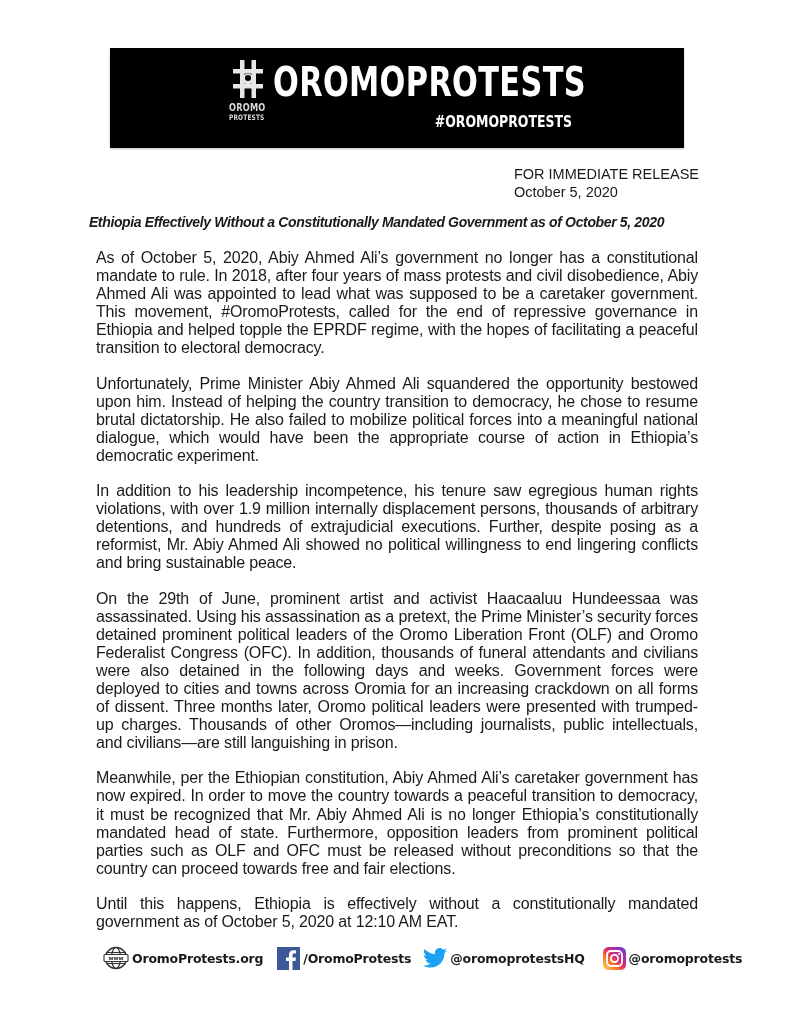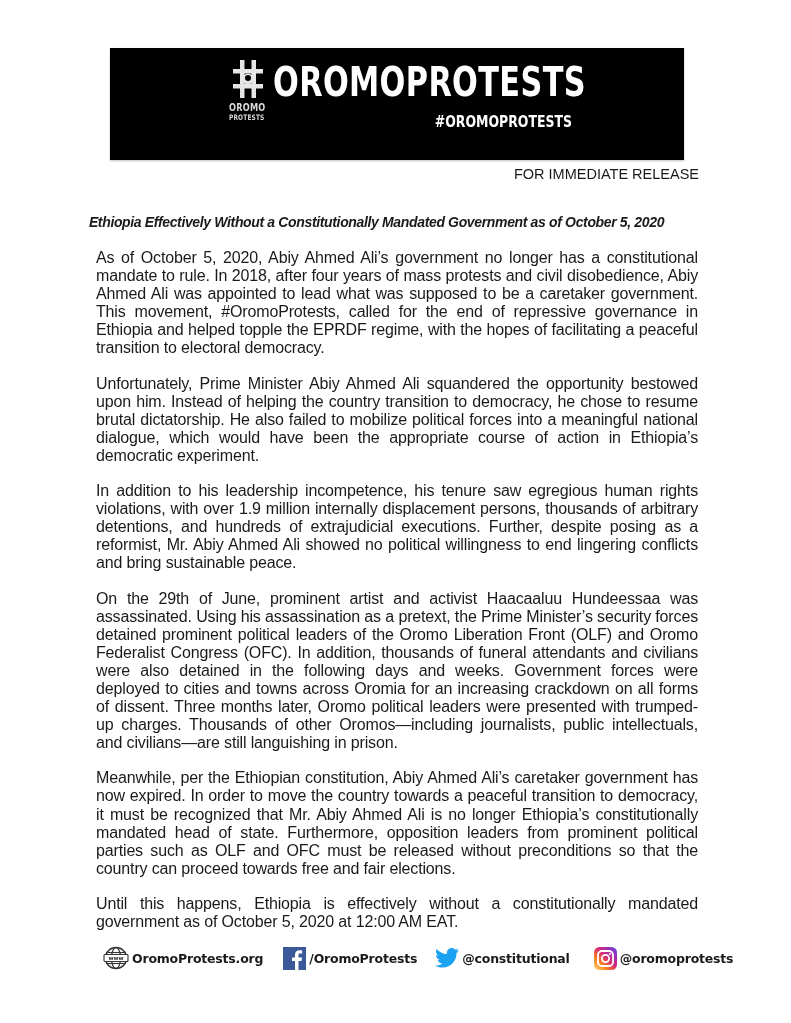--- a/index.html
+++ b/index.html
@@ -13,21 +13,21 @@
     position: relative;
     overflow: hidden;
     font-family: "Liberation Sans", "DejaVu Sans", sans-serif;
     color: #1a1a1a;
   }
   .banner {
     position: absolute;
     left: 110px;
     top: 48px;
     width: 574px;
-    height: 112px;
+    height: 100px;
     background: #000000;
     box-shadow: 0 1px 2px rgba(0,0,0,0.25);
   }
   .logo-mark {
     position: absolute;
     left: 123px;
     top: 12px;
     width: 30px;
     height: 38px;
   }
@@ -109,21 +109,21 @@
     color: #1a1a1a;
   }
 
   .footer {
     position: absolute;
     left: 103px;
     top: 945px;
     height: 26px;
     display: flex;
     align-items: center;
-    gap: 6px;
+    gap: 0;
     font-family: "DejaVu Sans", sans-serif;
     font-weight: bold;
     font-size: 12.5px;
     color: #1a1a1a;
     white-space: nowrap;
   }
   .footer-item {
     display: flex;
     align-items: center;
     margin-right: 10px;
@@ -146,31 +146,32 @@
   <div class="logo-sub">
     <span class="l1">OROMO</span>
     <span class="l2">PROTESTS</span>
   </div>
   <div class="banner-title">OROMOPROTESTS</div>
   <div class="banner-hashtag">#OROMOPROTESTS</div>
 </div>
 
 <div class="release-block">
   <div>FOR IMMEDIATE RELEASE</div>
+  <div>October 5, 2020</div>
 </div>
 
 <div class="headline">Ethiopia Effectively Without a Constitutionally Mandated Government as of October 5, 2020</div>
 
 <div class="body-text">
   <p>As of October 5, 2020, Abiy Ahmed Ali’s government no longer has a constitutional mandate to rule. In 2018, after four years of mass protests and civil disobedience, Abiy Ahmed Ali was appointed to lead what was supposed to be a caretaker government. This movement, #OromoProtests, called for the end of repressive governance in Ethiopia and helped topple the EPRDF regime, with the hopes of facilitating a peaceful transition to electoral democracy.</p>
   <p>Unfortunately, Prime Minister Abiy Ahmed Ali squandered the opportunity bestowed upon him. Instead of helping the country transition to democracy, he chose to resume brutal dictatorship. He also failed to mobilize political forces into a meaningful national dialogue, which would have been the appropriate course of action in Ethiopia’s democratic experiment.</p>
   <p>In addition to his leadership incompetence, his tenure saw egregious human rights violations, with over 1.9 million internally displacement persons, thousands of arbitrary detentions, and hundreds of extrajudicial executions.  Further, despite posing as a reformist, Mr. Abiy Ahmed Ali showed no political willingness to end lingering conflicts and bring sustainable peace.</p>
   <p>On the 29th of June, prominent artist and activist Haacaaluu Hundeessaa was assassinated. Using his assassination as a pretext, the Prime Minister’s security forces detained prominent political leaders of the Oromo Liberation Front (OLF) and Oromo Federalist Congress (OFC). In addition, thousands of funeral attendants and civilians were also detained in the following days and weeks. Government forces were deployed to cities and towns across Oromia for an increasing crackdown on all forms of dissent. Three months later, Oromo political leaders were presented with trumped-up charges. Thousands of other Oromos—including journalists, public intellectuals, and civilians—are still languishing in prison.</p>
   <p>Meanwhile, per the Ethiopian constitution, Abiy Ahmed Ali’s caretaker government has now expired. In order to move the country towards a peaceful transition to democracy, it must be recognized that Mr. Abiy Ahmed Ali is no longer Ethiopia’s constitutionally mandated head of state. Furthermore, opposition leaders from prominent political parties such as OLF and OFC must be released without preconditions so that the country can proceed towards free and fair elections.</p>
-  <p>Until this happens, Ethiopia is effectively without a constitutionally mandated government as of October 5, 2020 at 12:00 AM EAT.</p>
+  <p>Until this happens, Ethiopia is effectively without a constitutionally mandated government as of October 5, 2020 at 12:10 AM EAT.</p>
 </div>
 
 <div class="footer">
   <div class="footer-item">
     <svg width="26" height="24" viewBox="0 0 26 24">
       <circle cx="13" cy="12" r="10.5" fill="none" stroke="#333" stroke-width="1.4"></circle>
       <ellipse cx="13" cy="12" rx="4.5" ry="10.5" fill="none" stroke="#333" stroke-width="1.2"></ellipse>
       <line x1="3" y1="6.5" x2="23" y2="6.5" stroke="#333" stroke-width="1.1"></line>
       <line x1="3" y1="17.5" x2="23" y2="17.5" stroke="#333" stroke-width="1.1"></line>
       <rect x="1" y="8.5" width="24" height="7" rx="1" fill="#fff" stroke="#333" stroke-width="1.1"></rect>
@@ -184,21 +185,21 @@
       <rect x="0" y="0" width="23" height="23" fill="#3b5998"></rect>
       <path d="M15.5 23 V14 H18.5 L19 10.5 H15.5 V8.3 C15.5 7.3 15.8 6.6 17.2 6.6 H19.1 V3.5 C18.7 3.4 17.6 3.3 16.4 3.3 C13.8 3.3 12 4.9 12 7.8 V10.5 H9 V14 H12 V23 Z" fill="#ffffff"></path>
     </svg>
     <span class="lbl">/OromoProtests</span>
   </div>
 
   <div class="footer-item" style="margin-left:2px;">
     <svg width="24" height="20" viewBox="0 0 24 20">
       <path d="M24 2.4c-.9.4-1.8.6-2.8.8 1-.6 1.8-1.6 2.2-2.7-1 .6-2 1-3.1 1.2C19.4.7 18.1.1 16.7.1c-2.7 0-4.9 2.2-4.9 4.9 0 .4 0 .8.1 1.1C7.8 5.9 4.2 4 1.7 1 1.3 1.7 1 2.6 1 3.5c0 1.7.9 3.2 2.2 4.1-.8 0-1.6-.2-2.2-.6v.1c0 2.4 1.7 4.4 3.9 4.8-.4.1-.8.2-1.3.2-.3 0-.6 0-.9-.1.6 2 2.4 3.4 4.6 3.4-1.7 1.3-3.8 2.1-6.1 2.1-.4 0-.8 0-1.2-.1 2.2 1.4 4.8 2.2 7.5 2.2 9.1 0 14-7.5 14-14v-.6c1-.7 1.8-1.6 2.5-2.6z" fill="#1da1f2"></path>
     </svg>
-    <span class="lbl">@constitutional</span>
+    <span class="lbl">@oromoprotestsHQ</span>
   </div>
 
   <div class="footer-item" style="margin-left:8px;">
     <svg width="23" height="23" viewBox="0 0 23 23">
       <defs>
         <linearGradient id="igGrad" x1="0" y1="1" x2="1" y2="0">
           <stop offset="0" stop-color="#feda75"></stop>
           <stop offset="0.3" stop-color="#fa7e1e"></stop>
           <stop offset="0.55" stop-color="#d62976"></stop>
           <stop offset="0.8" stop-color="#962fbf"></stop>

